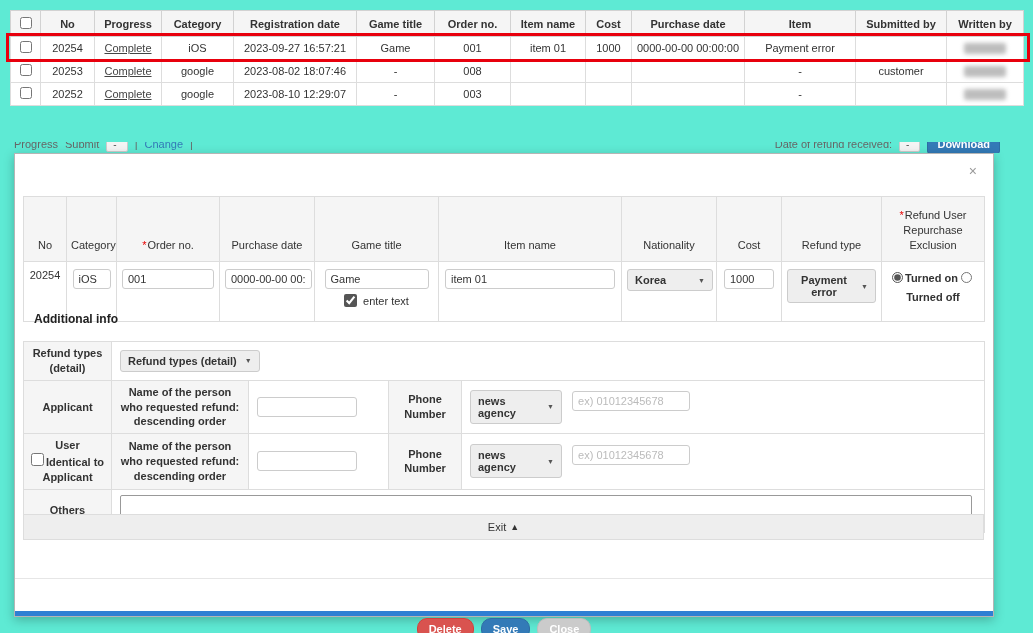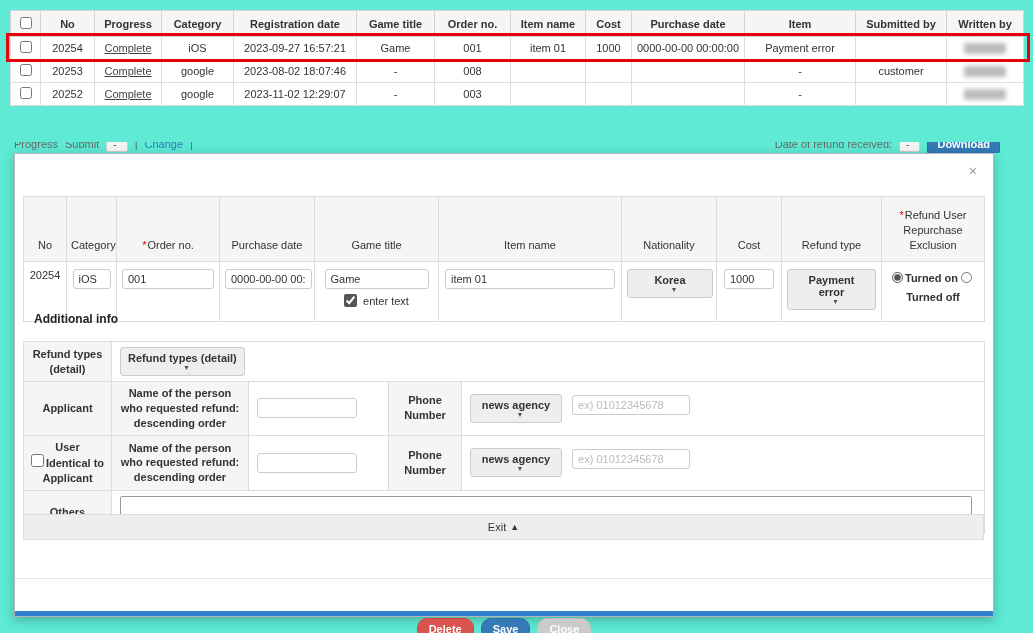--- a/index.html
+++ b/index.html
@@ -45,21 +45,21 @@
   .form-table th{background:#f5f5f5;border:1px solid #ddd;font-weight:normal;height:54px;
                  text-align:center;vertical-align:bottom;padding:2px 4px 8px;line-height:1.35;}
   .form-table td{border:1px solid #ddd;height:52px;vertical-align:top;text-align:center;
                  padding:7px 5px 0;}
   .req{color:#e60000;margin-right:1px;}
   .ipt{height:20px;border:1px solid #ccc;border-radius:3px;font-size:11px;color:#333;
        padding:0 5px;box-sizing:border-box;font-family:inherit;background:#fff;}
   .ipt::placeholder{color:#bbb;}
   .dd{display:inline-flex;align-items:center;justify-content:space-between;background:#eee;
       border:1px solid #ccc;border-radius:3px;font-weight:bold;font-size:11px;color:#333;
-      padding:4px 7px;cursor:pointer;box-sizing:border-box;flex-direction:column;}
+      padding:4px 7px;cursor:pointer;box-sizing:border-box;}
   .caret{font-size:7px;color:#555;margin-left:8px;}
   .chk-label{display:inline-flex;align-items:center;gap:4px;margin-top:5px;font-size:11px;color:#333;}
   input[type=checkbox],input[type=radio]{accent-color:#555;margin:0 2px 0 0;}
   .radio-cell{font-weight:bold;font-size:11px;line-height:1.7;text-align:center;padding-top:12px;}
   .radio-cell input{width:11px;height:11px;vertical-align:-1px;}
 
   
   .add-title{position:absolute;left:19px;top:158px;font-size:12px;font-weight:bold;color:#222;}
   .add-table{position:absolute;left:8px;top:187px;width:961px;border-collapse:collapse;
              font-size:11px;table-layout:fixed;}
@@ -148,21 +148,21 @@
       <td></td>
       <td>-</td>
       <td>customer</td>
       <td><span class="redacted"></span></td>
     </tr>
     <tr>
       <td><input type="checkbox" style=""></td>
       <td>20252</td>
       <td><a class="link-complete">Complete</a></td>
       <td>google</td>
-      <td>2023-11-02 12:29:07</td>
+      <td>2023-08-10 12:29:07</td>
       <td>-</td>
       <td>003</td>
       <td></td>
       <td></td>
       <td></td>
       <td>-</td>
       <td></td>
       <td><span class="redacted"></span></td>
     </tr>
   </tbody>

